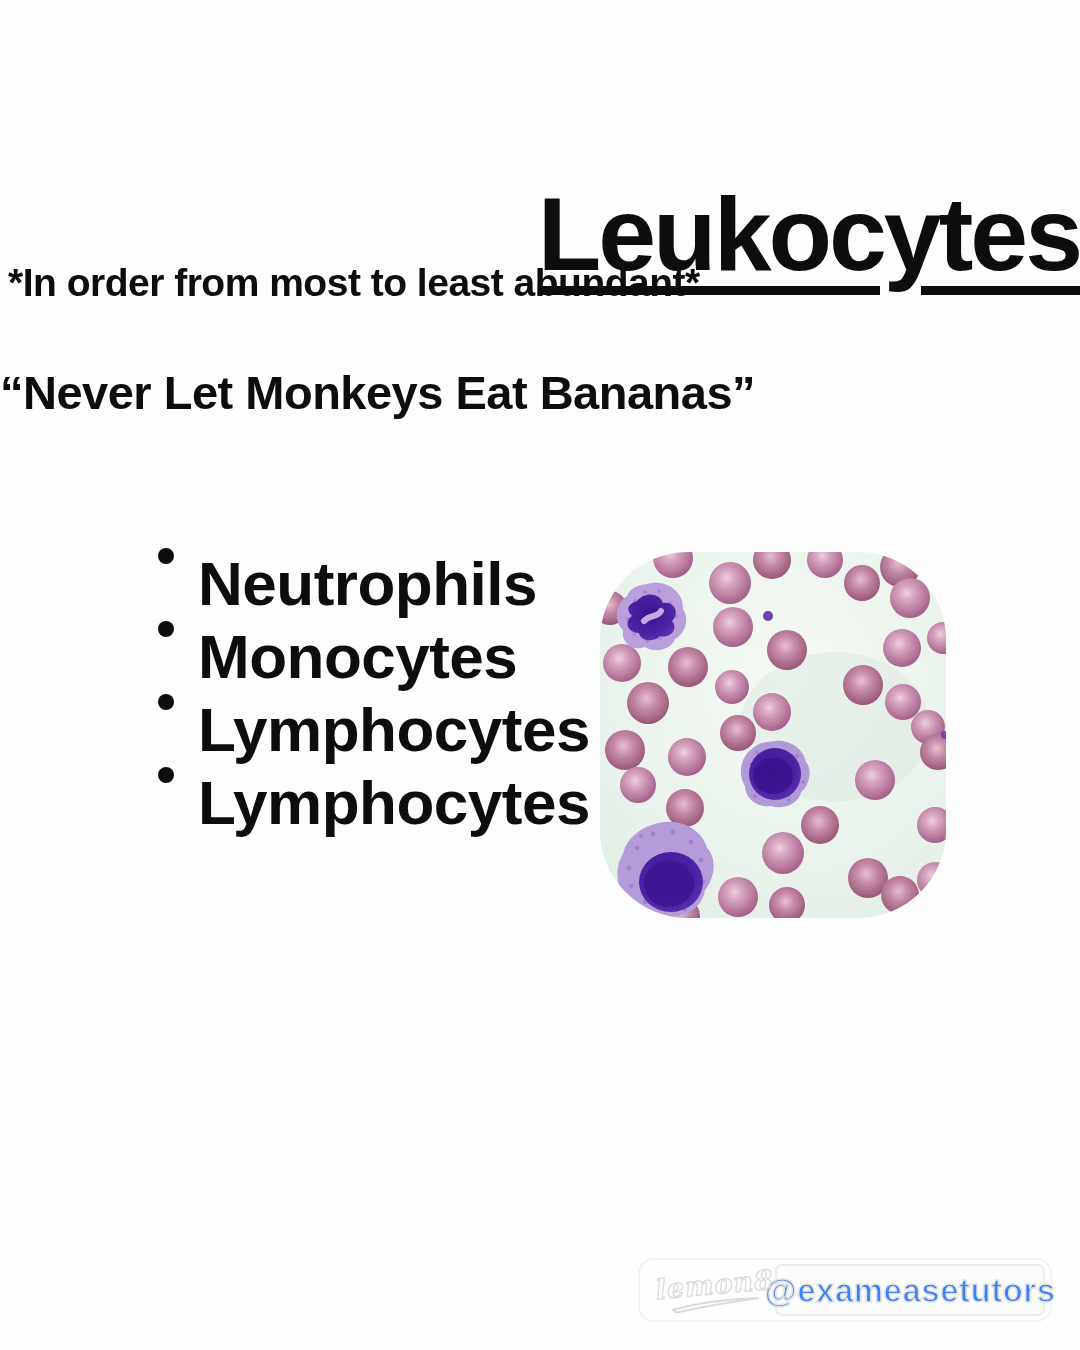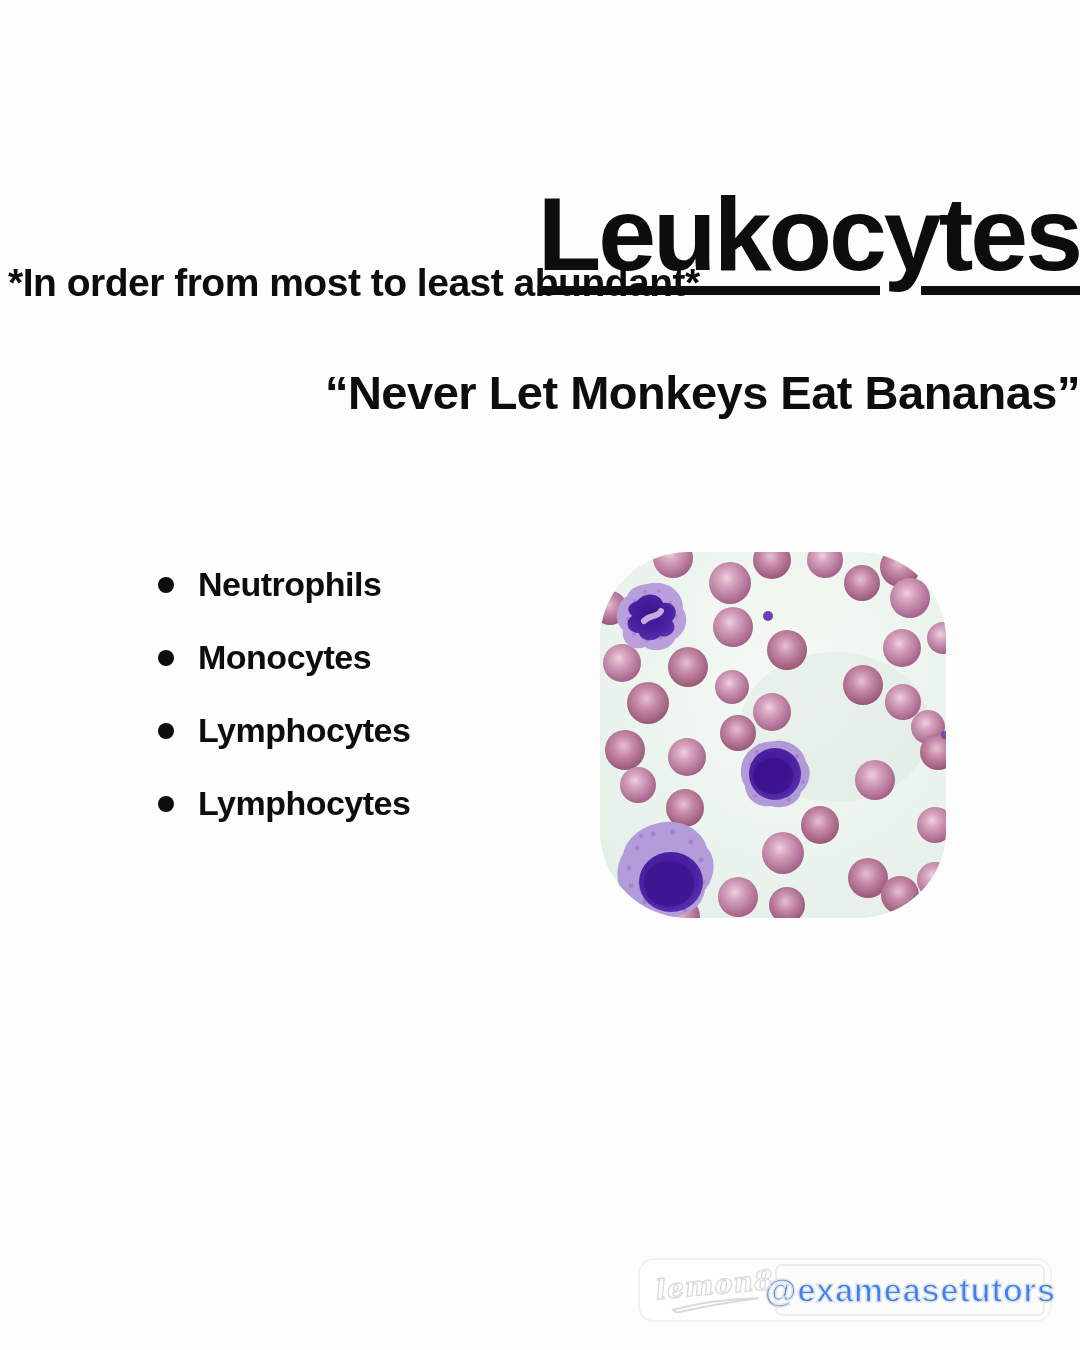--- a/index.html
+++ b/index.html
@@ -13,28 +13,28 @@
     text-align:right; font-size:104px; font-weight:800; line-height:1;
     letter-spacing:-3px;
     text-decoration:underline; text-decoration-thickness:9px; text-underline-offset:16px;
   }
   .subtitle {
     position:absolute; top:263px; left:8px; width:100%;
     text-align:left; font-size:39px; font-weight:700; line-height:1; letter-spacing:-0.5px;
   }
   .mnemonic {
     position:absolute; top:369px; left:0; width:100%;
-    text-align:right; font-size:47px; font-weight:700; line-height:1; letter-spacing:-0.5px;
+    text-align:left; font-size:47px; font-weight:700; line-height:1; letter-spacing:-0.5px;
   }
   ul.leukocyte-list {
     position:absolute; left:158px; top:548px; margin:0; padding:0; list-style:none;
   }
   ul.leukocyte-list li {
-    display:flex; align-items:center; height:73px;
-    font-size:34px; font-weight:700; letter-spacing:-0.5px; white-space:nowrap;
+    display:flex; height:73px;
+    font-size:62px; font-weight:700; letter-spacing:-0.5px; white-space:nowrap;
   }
   .bullet-dot {
     width:16px; height:16px; border-radius:50%; background:#0d0d0d;
     margin-right:24px; flex:0 0 auto;
   }
   figure.smear {
     position:absolute; left:600px; top:552px; width:346px; height:366px;
     margin:0; border-radius:88px; overflow:hidden; background:#ebf4ed;
   }
   figure.smear svg { display:block; }

